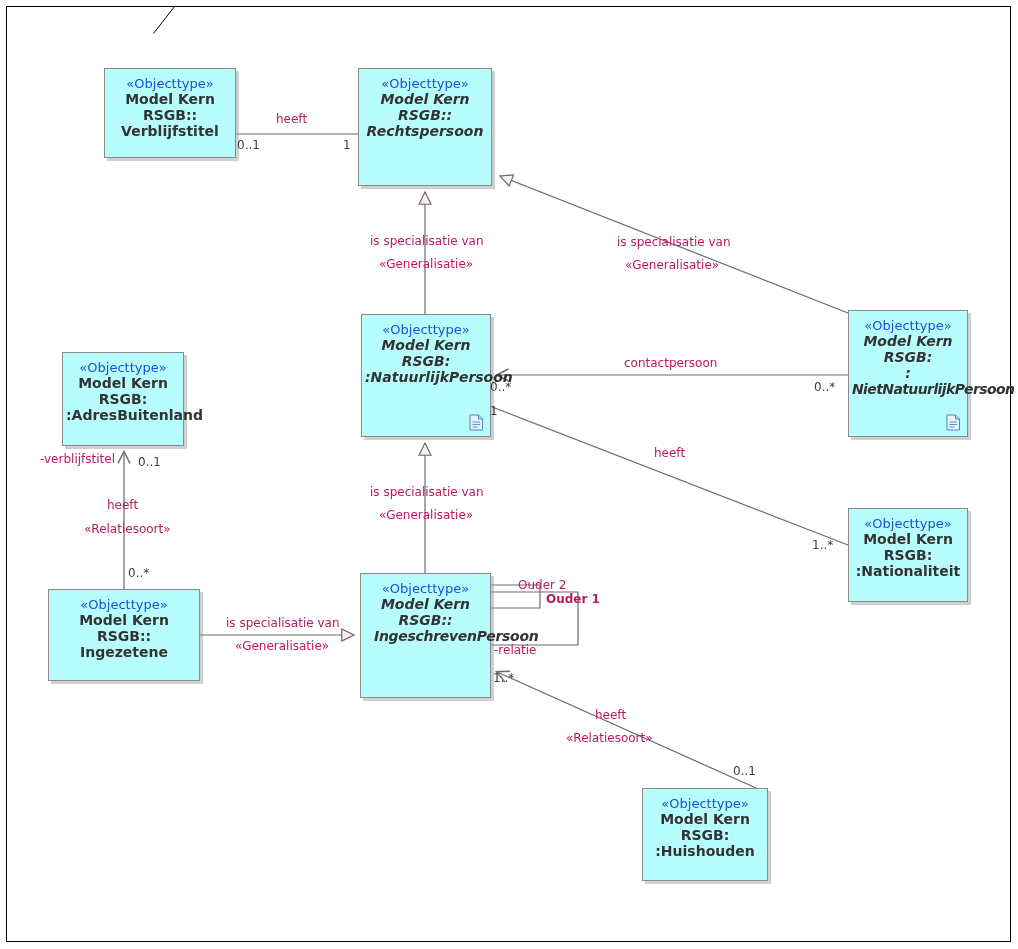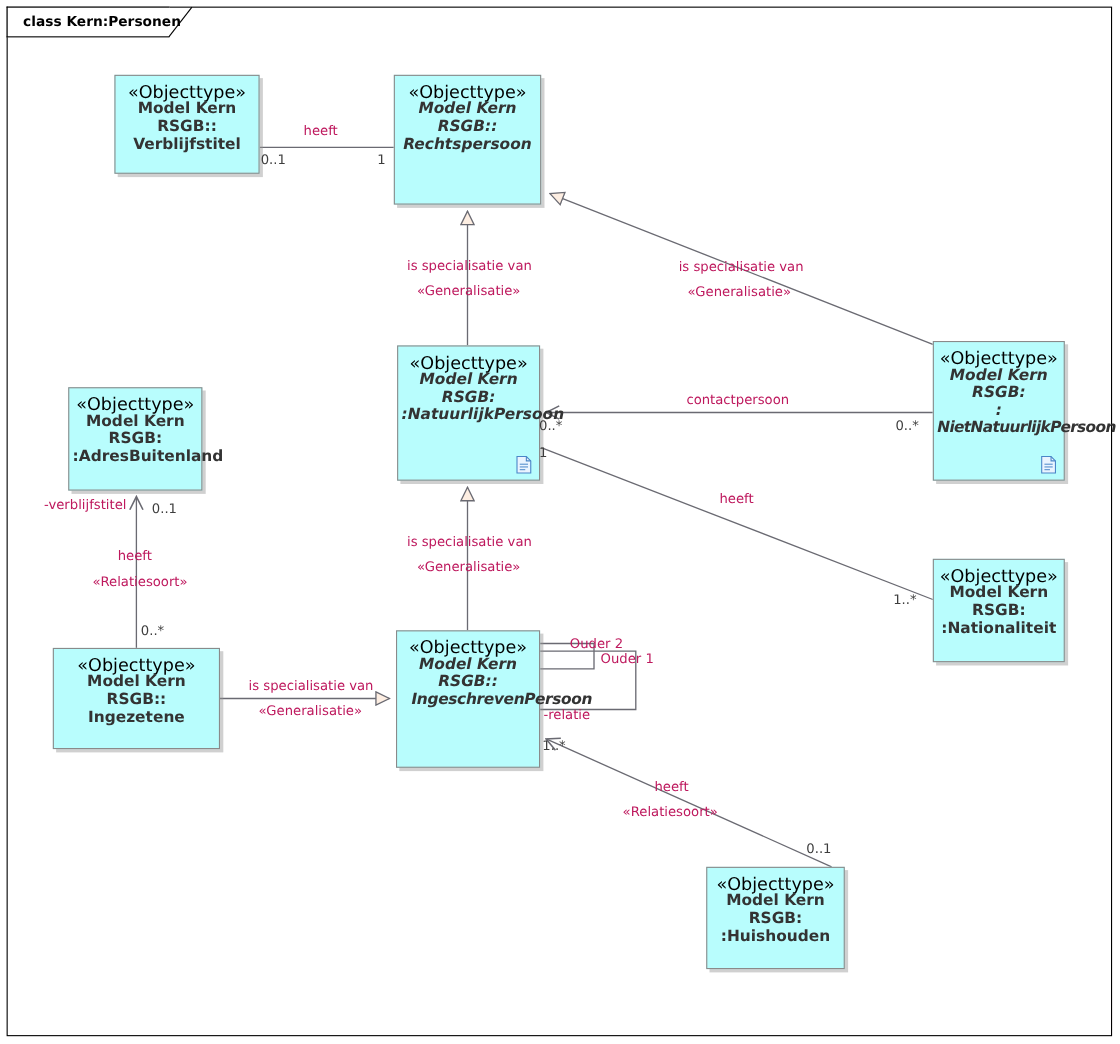--- a/index.html
+++ b/index.html
@@ -62,23 +62,23 @@
     box-sizing:border-box;
     background:#b8fdfd;
     border:1px solid #8a8a8a;
     box-shadow:3px 3px 0 rgba(150,150,150,0.45);
     text-align:center;
     color:#3b3b3b;
     overflow:visible;
   }
   .umlbox .stereo{
     display:block;
-    font-size:16px;
+    font-size:13px;
     font-weight:normal;
-    color:#000000;
+    color:#1d4ed8;
     margin-top:7px;
     line-height:15px;
   }
   .umlbox .cname{
     display:block;
     font-size:14px;
     font-weight:bold;
     color:#333333;
     line-height:16px;
     padding:0 3px;
@@ -99,23 +99,20 @@
     line-height:14px;
   }
   .lbl.mult{ font-size:12px; color:#3d3d3d; }
 </style>
 </head>
 <body>
 
 <div id="canvas">
 
   <div class="frame"></div>
-  <div class="frame-tab">
-    <span class="frame-tab-label">class Kern:Personen</span>
-  </div>
   <svg class="frame-tab-corner" viewBox="0 0 22 28">
     <path d="M0.5,27.5 L21.5,0.5" stroke="#000" stroke-width="1" fill="none"></path>
   </svg>
 
   <svg id="wires" viewBox="0 0 1018 949">
     <defs>
       <marker id="genArrow" viewBox="0 0 12 12" refX="11" refY="6" markerWidth="12" markerHeight="12" orient="auto-start-reverse">
         <path d="M0.8,1 L11,6 L0.8,11 z" fill="#fdeee2" stroke="#6a6a72" stroke-width="1"></path>
       </marker>
       <marker id="openArrow" viewBox="0 0 12 12" refX="10.5" refY="6" markerWidth="12" markerHeight="12" orient="auto-start-reverse">
@@ -250,21 +247,21 @@
   <div class="lbl" style="left:226px;top:616px;">is specialisatie van</div>
   <div class="lbl" style="left:235px;top:639px;">«Generalisatie»</div>
 
   <div class="lbl" style="left:40px;top:452px;">-verblijfstitel</div>
   <div class="lbl mult" style="left:138px;top:455px;">0..1</div>
   <div class="lbl" style="left:107px;top:498px;">heeft</div>
   <div class="lbl" style="left:84px;top:522px;">«Relatiesoort»</div>
   <div class="lbl mult" style="left:128px;top:566px;">0..*</div>
 
   <div class="lbl" style="left:518px;top:578px;">Ouder 2</div>
-  <div class="lbl" style="left:546px;top:592px;">Ouder 1</div>
+  <div class="lbl" style="left:546px;top:592px;font-weight:bold;">Ouder 1</div>
 
   <div class="lbl" style="left:494px;top:643px;">-relatie</div>
   <div class="lbl mult" style="left:493px;top:671px;">1..*</div>
   <div class="lbl" style="left:595px;top:708px;">heeft</div>
   <div class="lbl" style="left:566px;top:731px;">«Relatiesoort»</div>
   <div class="lbl mult" style="left:733px;top:764px;">0..1</div>
 
 </div>
 
 </body></html>

